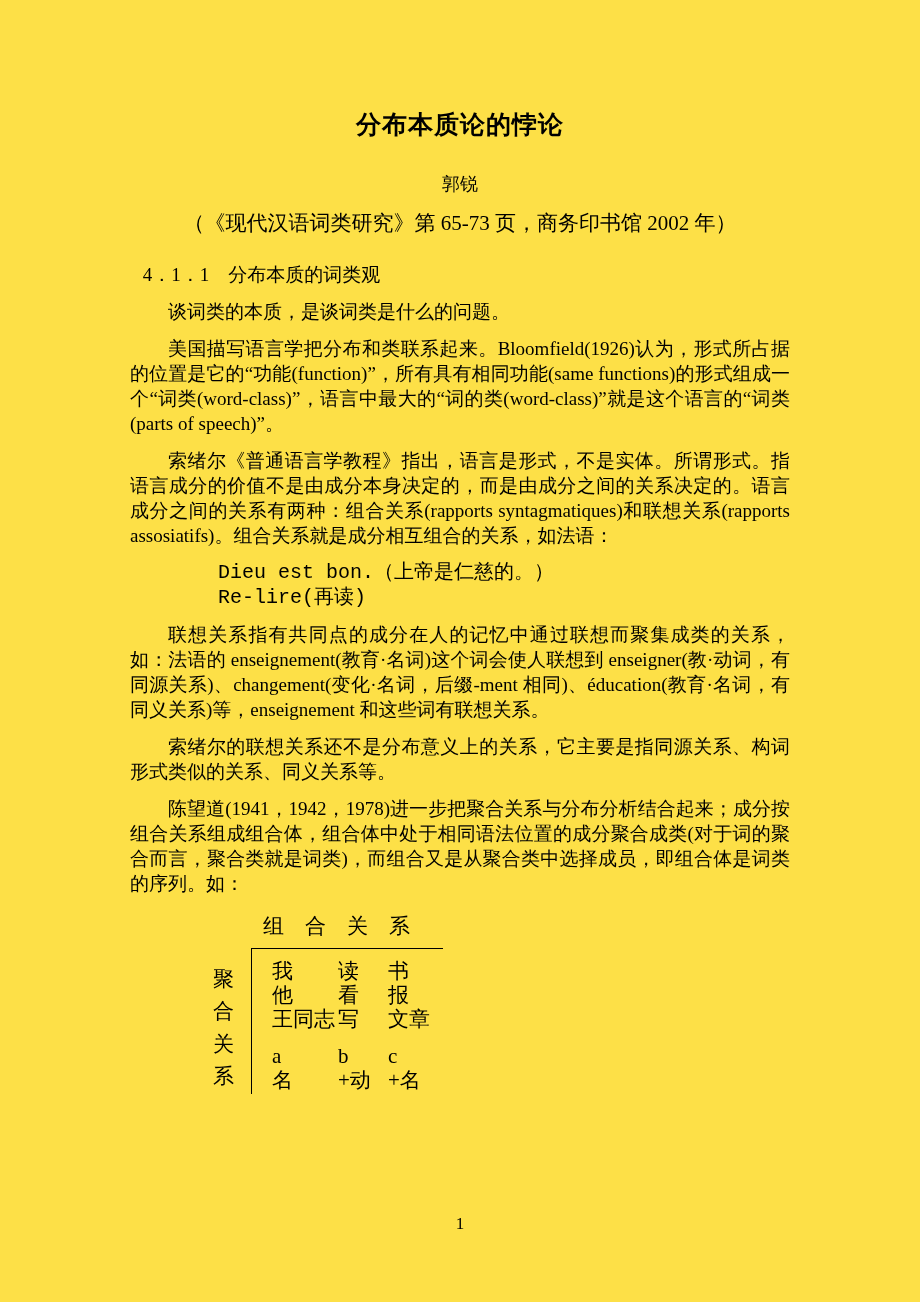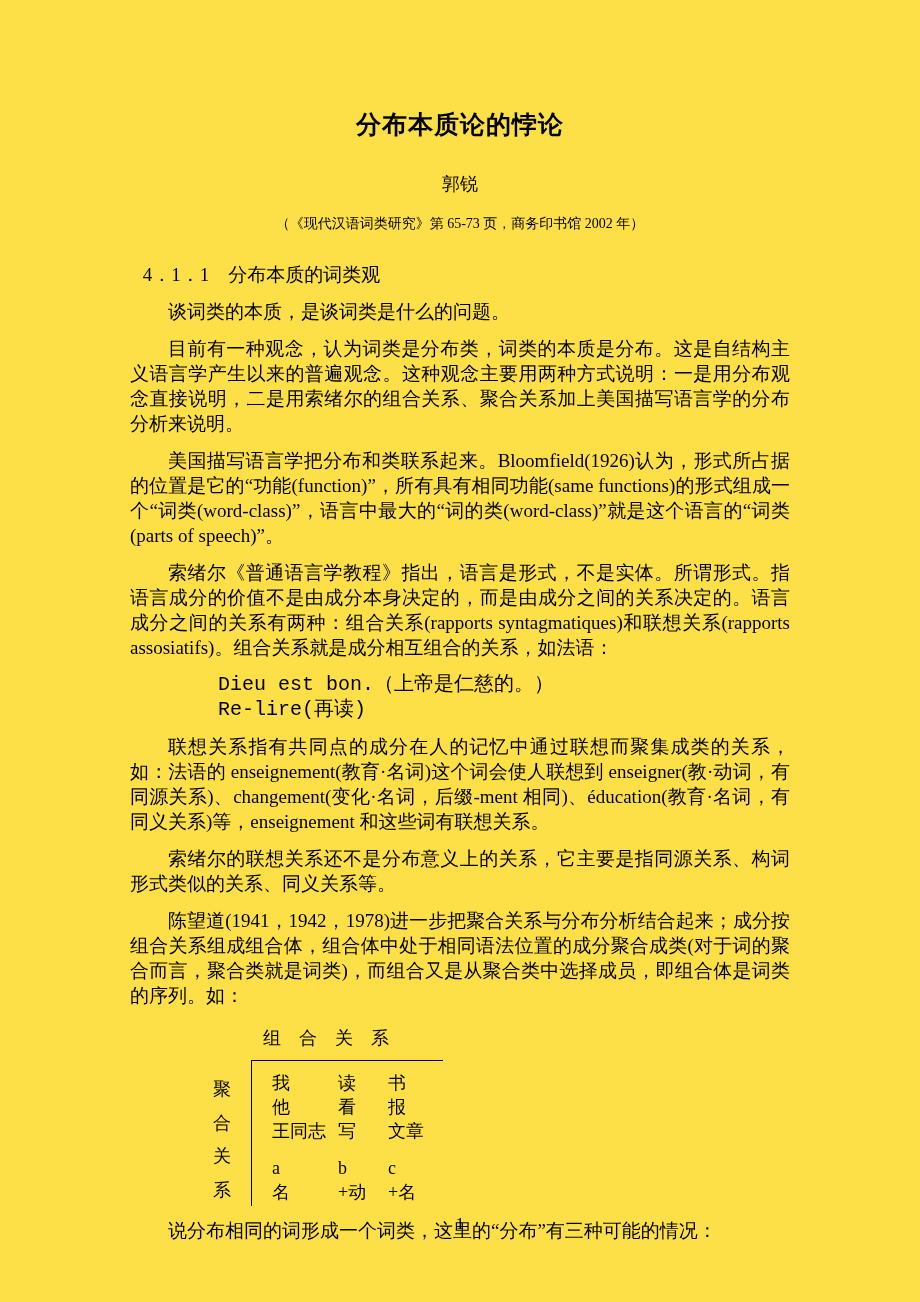--- a/index.html
+++ b/index.html
@@ -28,21 +28,21 @@
   }
   .author {
     margin-top: 30px;
     text-align: center;
     font-size: 18px;
     line-height: 25px;
   }
   .source {
     margin-top: 14px;
     text-align: center;
-    font-size: 14px;
+    font-size: 21px;
     line-height: 25px;
   }
   .section-heading {
     margin-top: 26px;
     font-size: 19px;
     line-height: 25px;
     text-indent: 1.3em;
   }
   p.body {
     margin: 12px;
@@ -56,21 +56,21 @@
     margin: 0;
     font-family: "Liberation Mono", "DejaVu Sans Mono", monospace;
     font-size: 20px;
     line-height: 25px;
     padding-left: 5em;
   }
   
   .diagram {
     margin: 18px 0 4px 95px;
     width: 330px;
-    font-size: 18px;
+    font-size: 21px;
   }
   .d-header-row { display: flex; }
   .d-spacer { width: 38px; }
   .d-header {
     width: 192px;
     box-sizing: border-box;
     border-bottom: 1px solid #000;
     padding: 0 0 9px 12px;
     line-height: 25px;
   }
@@ -112,21 +112,20 @@
 
   <h1 class="title">分布本质论的悖论</h1>
 
   <div class="author">郭锐</div>
 
   <div class="source">（《现代汉语词类研究》第 65-73 页，商务印书馆 2002 年）</div>
 
   <div class="section-heading">4．1．1　分布本质的词类观</div>
 
   <p class="body">谈词类的本质，是谈词类是什么的问题。</p>
-  <p class="body">目前有一种观念，认为词类是分布类，词类的本质是分布。这是自结构主义语言学产生以来的普遍观念。这种观念主要用两种方式说明：一是用分布观念直接说明，二是用索绪尔的组合关系、聚合关系加上美国描写语言学的分布分析来说明。</p>
   <p class="body">美国描写语言学把分布和类联系起来。Bloomfield(1926)认为，形式所占据的位置是它的“功能(function)”，所有具有相同功能(same functions)的形式组成一个“词类(word-class)”，语言中最大的“词的类(word-class)”就是这个语言的“词类(parts of speech)”。</p>
   <p class="body">索绪尔《普通语言学教程》指出，语言是形式，不是实体。所谓形式。指语言成分的价值不是由成分本身决定的，而是由成分之间的关系决定的。语言成分之间的关系有两种：组合关系(rapports syntagmatiques)和联想关系(rapports assosiatifs)。组合关系就是成分相互组合的关系，如法语：</p>
 
   <p class="example">Dieu est bon.（上帝是仁慈的。）</p>
   <p class="example">Re-lire(再读)</p>
 
   <p class="body">联想关系指有共同点的成分在人的记忆中通过联想而聚集成类的关系，如：法语的 enseignement(教育·名词)这个词会使人联想到 enseigner(教·动词，有同源关系)、changement(变化·名词，后缀-ment 相同)、éducation(教育·名词，有同义关系)等，enseignement 和这些词有联想关系。</p>
   <p class="body">索绪尔的联想关系还不是分布意义上的关系，它主要是指同源关系、构词形式类似的关系、同义关系等。</p>
   <p class="body">陈望道(1941，1942，1978)进一步把聚合关系与分布分析结合起来；成分按组合关系组成组合体，组合体中处于相同语法位置的成分聚合成类(对于词的聚合而言，聚合类就是词类)，而组合又是从聚合类中选择成员，即组合体是词类的序列。如：</p>
 
@@ -165,17 +164,16 @@
         </div>
         <div class="d-row">
           <span>名</span>
           <span>+动</span>
           <span>+名</span>
         </div>
       </div>
     </div>
   </div>
 
-  <p class="body closing">说分布相同的词形成一个词类，这里的“分布”有三种可能的情况：</p>
 
   <div class="page-number">1</div>
 
 </div>
 
 </body></html>

